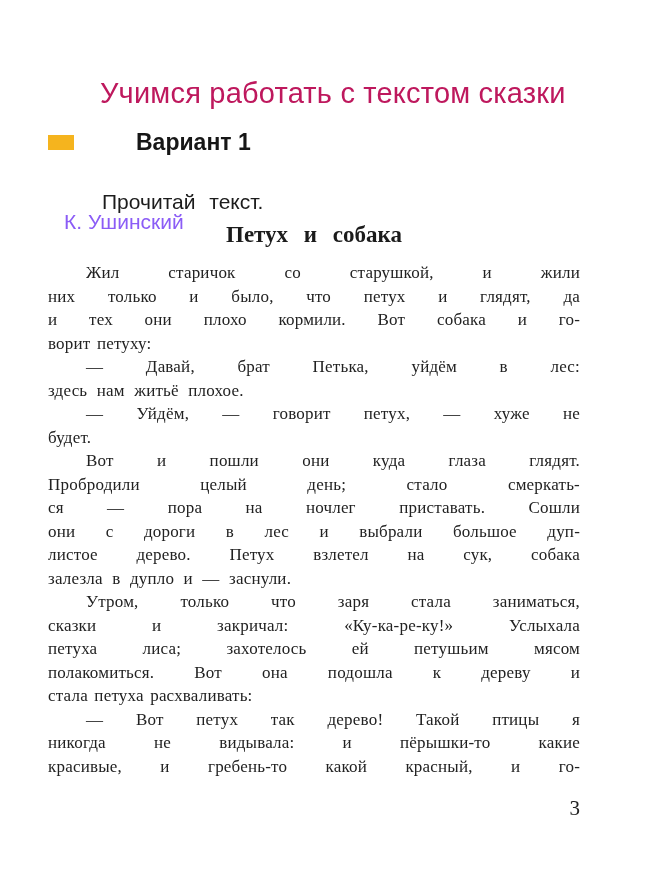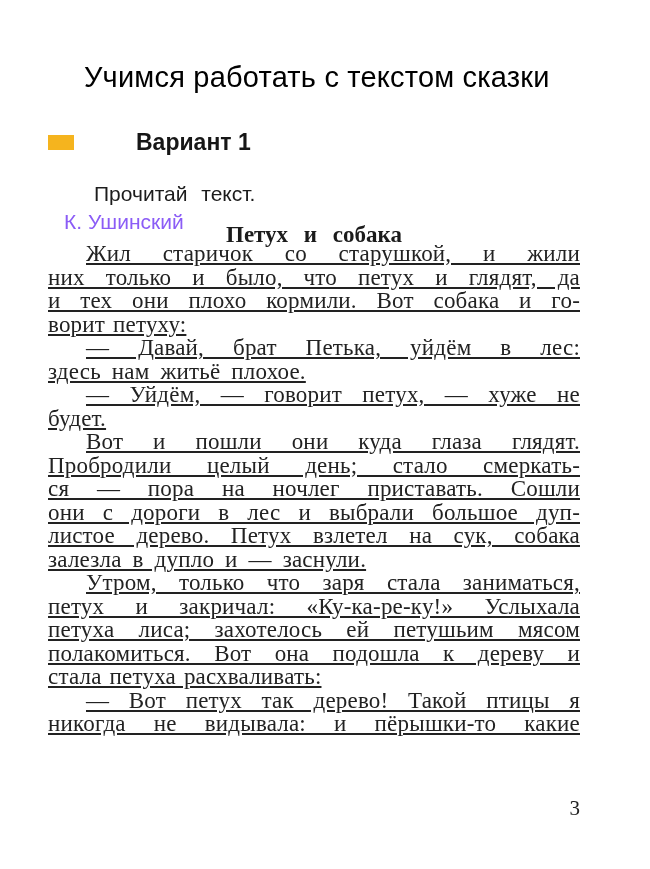--- a/index.html
+++ b/index.html
@@ -13,26 +13,26 @@
     height: 869px;
     background: #ffffff;
     font-family: "Liberation Serif", serif;
     color: #202020;
     overflow: hidden;
   }
   .lesson-title {
     position: absolute;
     left: 84px;
     top: 62px;
-    margin: 0;
+    margin: 16px;
     font-family: "Liberation Sans", sans-serif;
     font-weight: 500;
     font-size: 29px;
     line-height: 1.05;
-    color: #000000;
+    color: #be185d;
     letter-spacing: 0.2px;
     white-space: nowrap;
   }
   .variant-row {
     position: absolute;
     left: 48px;
     top: 129px;
     display: flex;
     align-items: center;
     gap: 48px;
@@ -48,21 +48,21 @@
     font-family: "Liberation Sans", sans-serif;
     font-weight: bold;
     font-size: 23px;
     color: #161616;
     white-space: nowrap;
   }
   .instruction {
     position: absolute;
     left: 86px;
     top: 174px;
-    margin: 8px;
+    margin: 16px;
     font-family: "Liberation Sans", sans-serif;
     font-size: 21px;
     word-spacing: 8px;
     color: #1c1c1c;
     white-space: nowrap;
   }
   .author {
     position: absolute;
     left: 48px;
     top: 194px;
@@ -84,27 +84,26 @@
     font-family: "Liberation Serif", serif;
     font-weight: bold;
     font-size: 23px;
     word-spacing: 10px;
     color: #1b1b1b;
     white-space: nowrap;
   }
   .story-body {
     position: absolute;
     left: 48px;
-    top: 242px;
+    top: 261px;
     width: 532px;
-    font-size: 23px;
+    font-size: 17px;
     line-height: 23.5px;
     letter-spacing: 0.2px;
     color: #222222;
-    text-decoration: underline;
   }
   .line {
     text-align: justify;
     text-align-last: justify;
     word-spacing: 2px;
     height: 23.5px;
     overflow: visible;
   }
   .line.last {
     text-align: center;
@@ -154,23 +153,24 @@
     <div class="line last wide">здесь нам житьё плохое.</div>
     <div class="line indent">— Уйдём, — говорит петух, — хуже не</div>
     <div class="line last">будет.</div>
     <div class="line indent">Вот и пошли они куда глаза глядят.</div>
     <div class="line">Пробродили целый день; стало смеркать-</div>
     <div class="line">ся — пора на ночлег приставать. Сошли</div>
     <div class="line">они с дороги в лес и выбрали большое дуп-</div>
     <div class="line">листое дерево. Петух взлетел на сук, собака</div>
     <div class="line last wide">залезла в дупло и — заснули.</div>
     <div class="line indent">Утром, только что заря стала заниматься,</div>
-    <div class="line">петух и закричал: «Ку-ка-ре-ку!» Услыхала</div>
+    <div class="line">сказки и закричал: «Ку-ка-ре-ку!» Услыхала</div>
     <div class="line">петуха лиса; захотелось ей петушьим мясом</div>
     <div class="line">полакомиться. Вот она подошла к дереву и</div>
     <div class="line last">стала петуха расхваливать:</div>
     <div class="line indent">— Вот петух так дерево! Такой птицы я</div>
     <div class="line">никогда не видывала: и пёрышки-то какие</div>
+    <div class="line">красивые, и гребень-то какой красный, и го-</div>
   </div>
 
   <p class="page-number">3</p>
 
 </div>
 
 </body></html>

